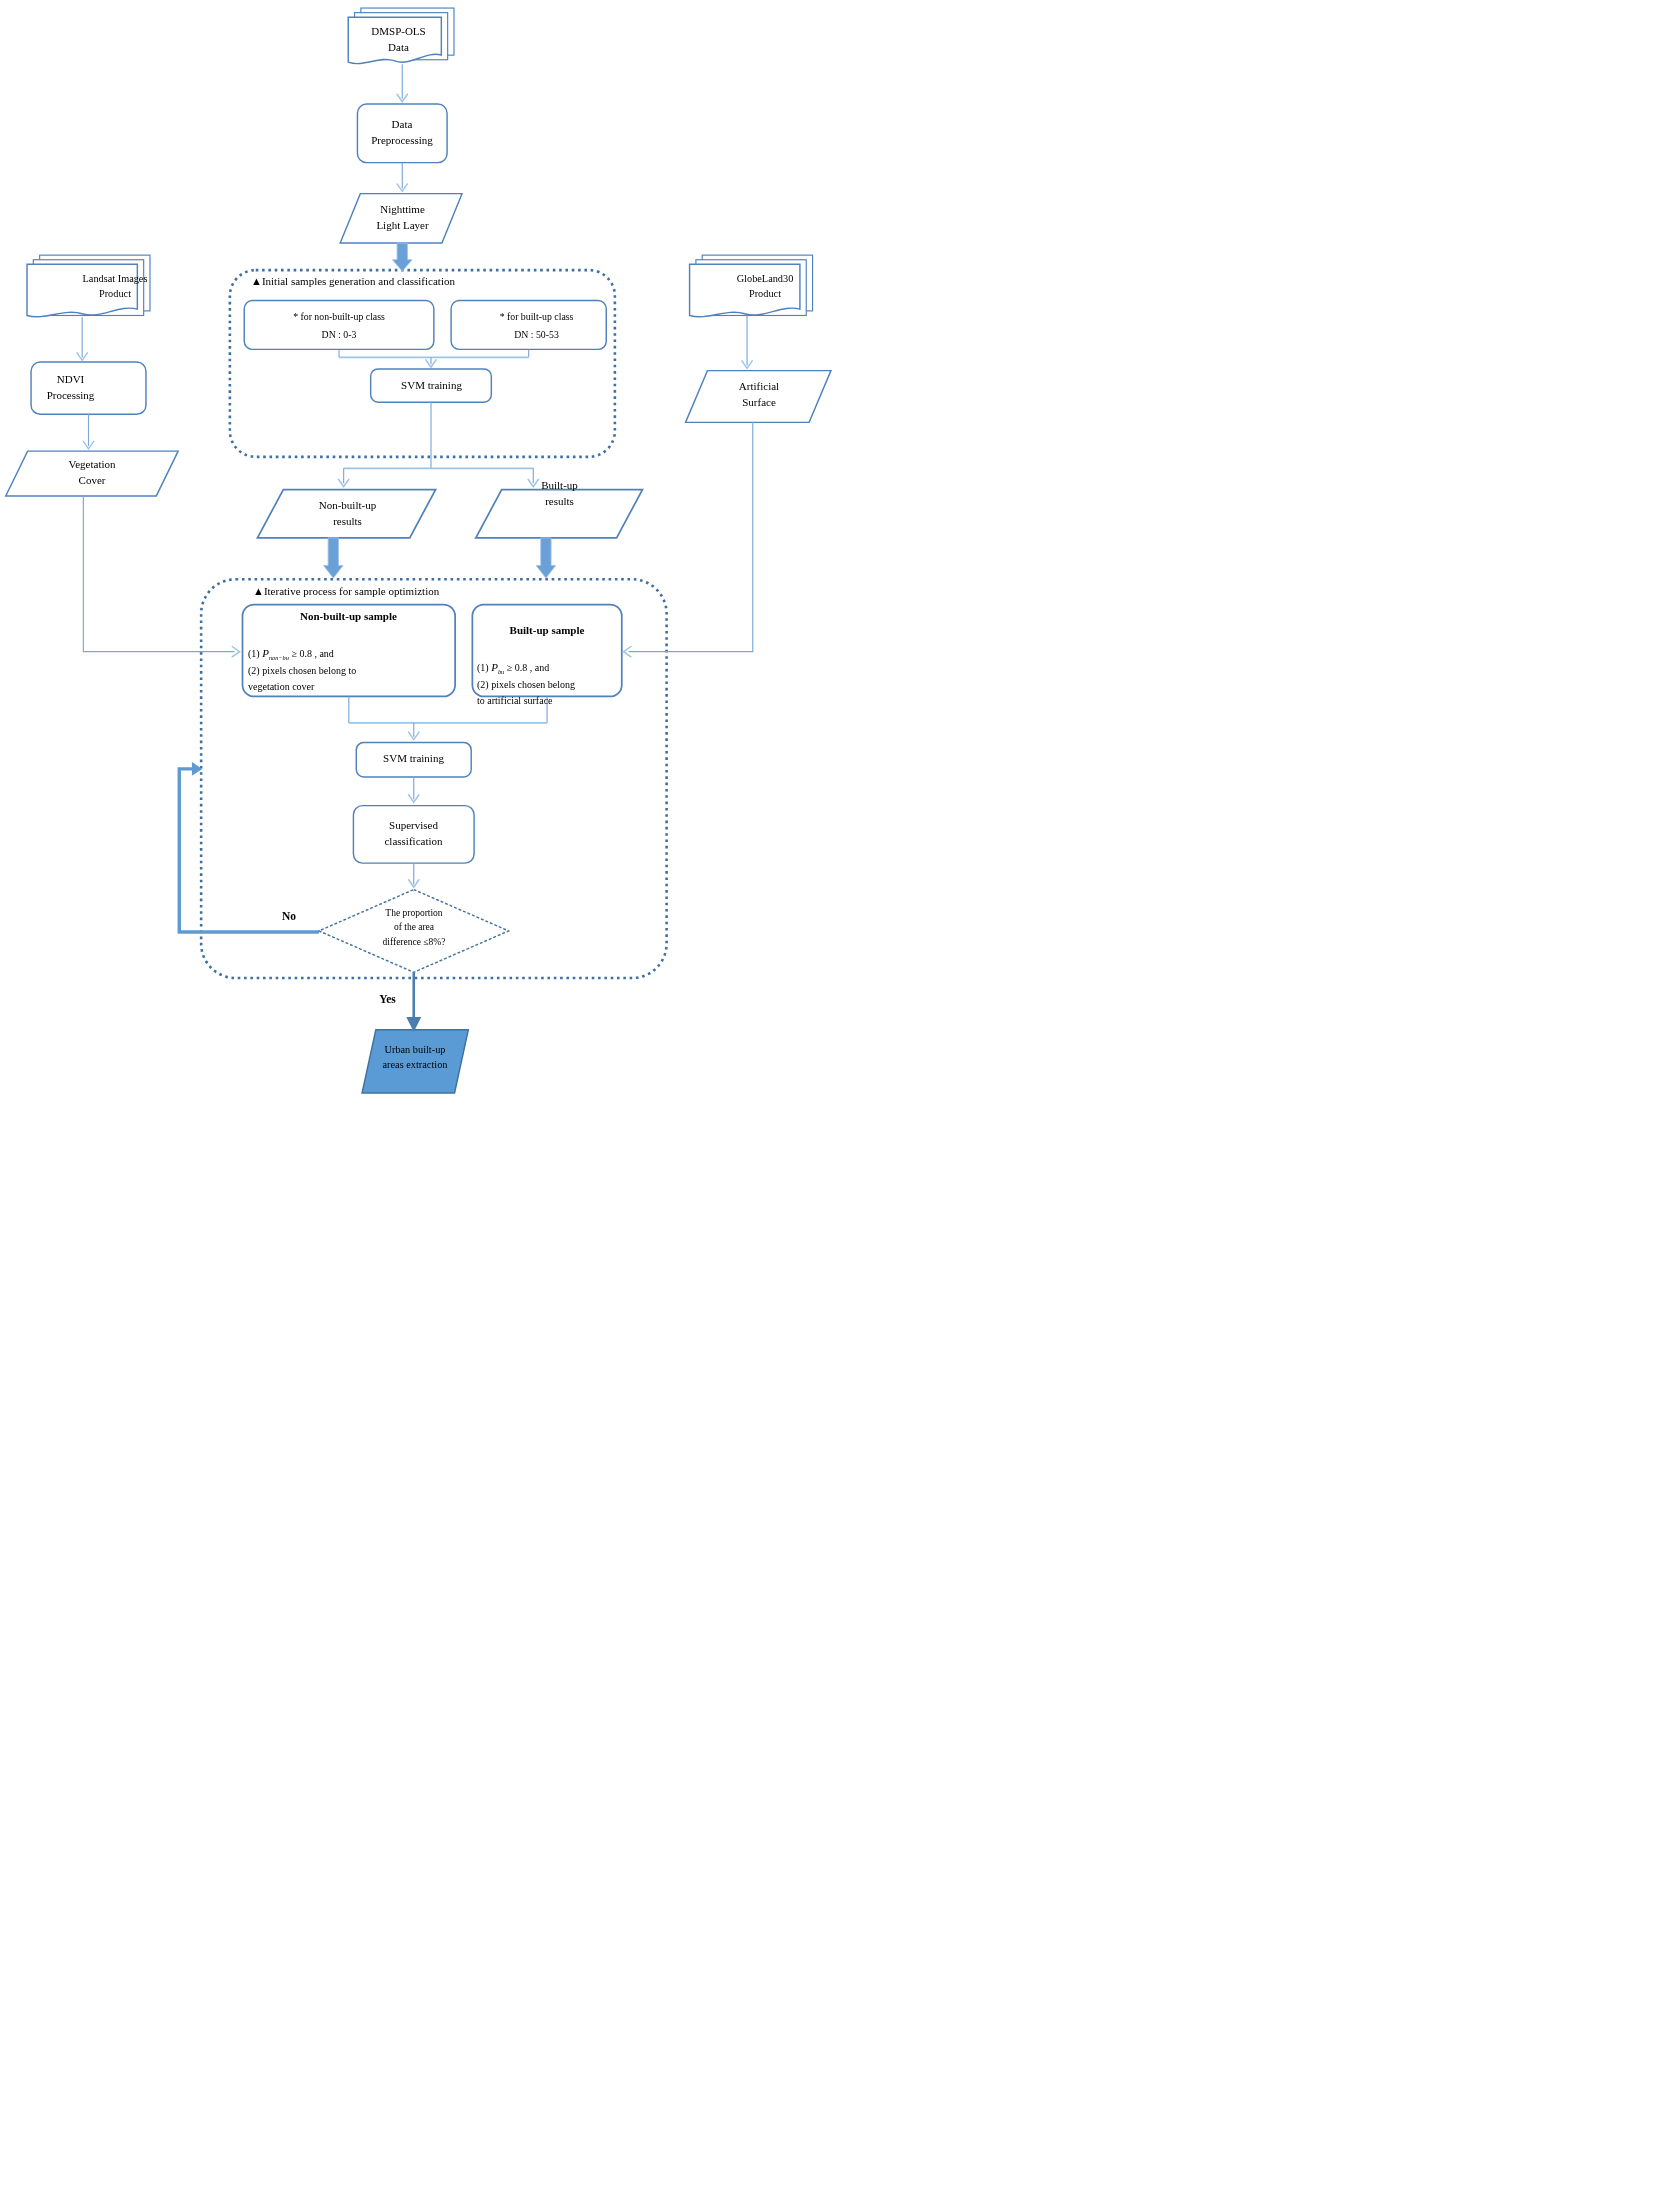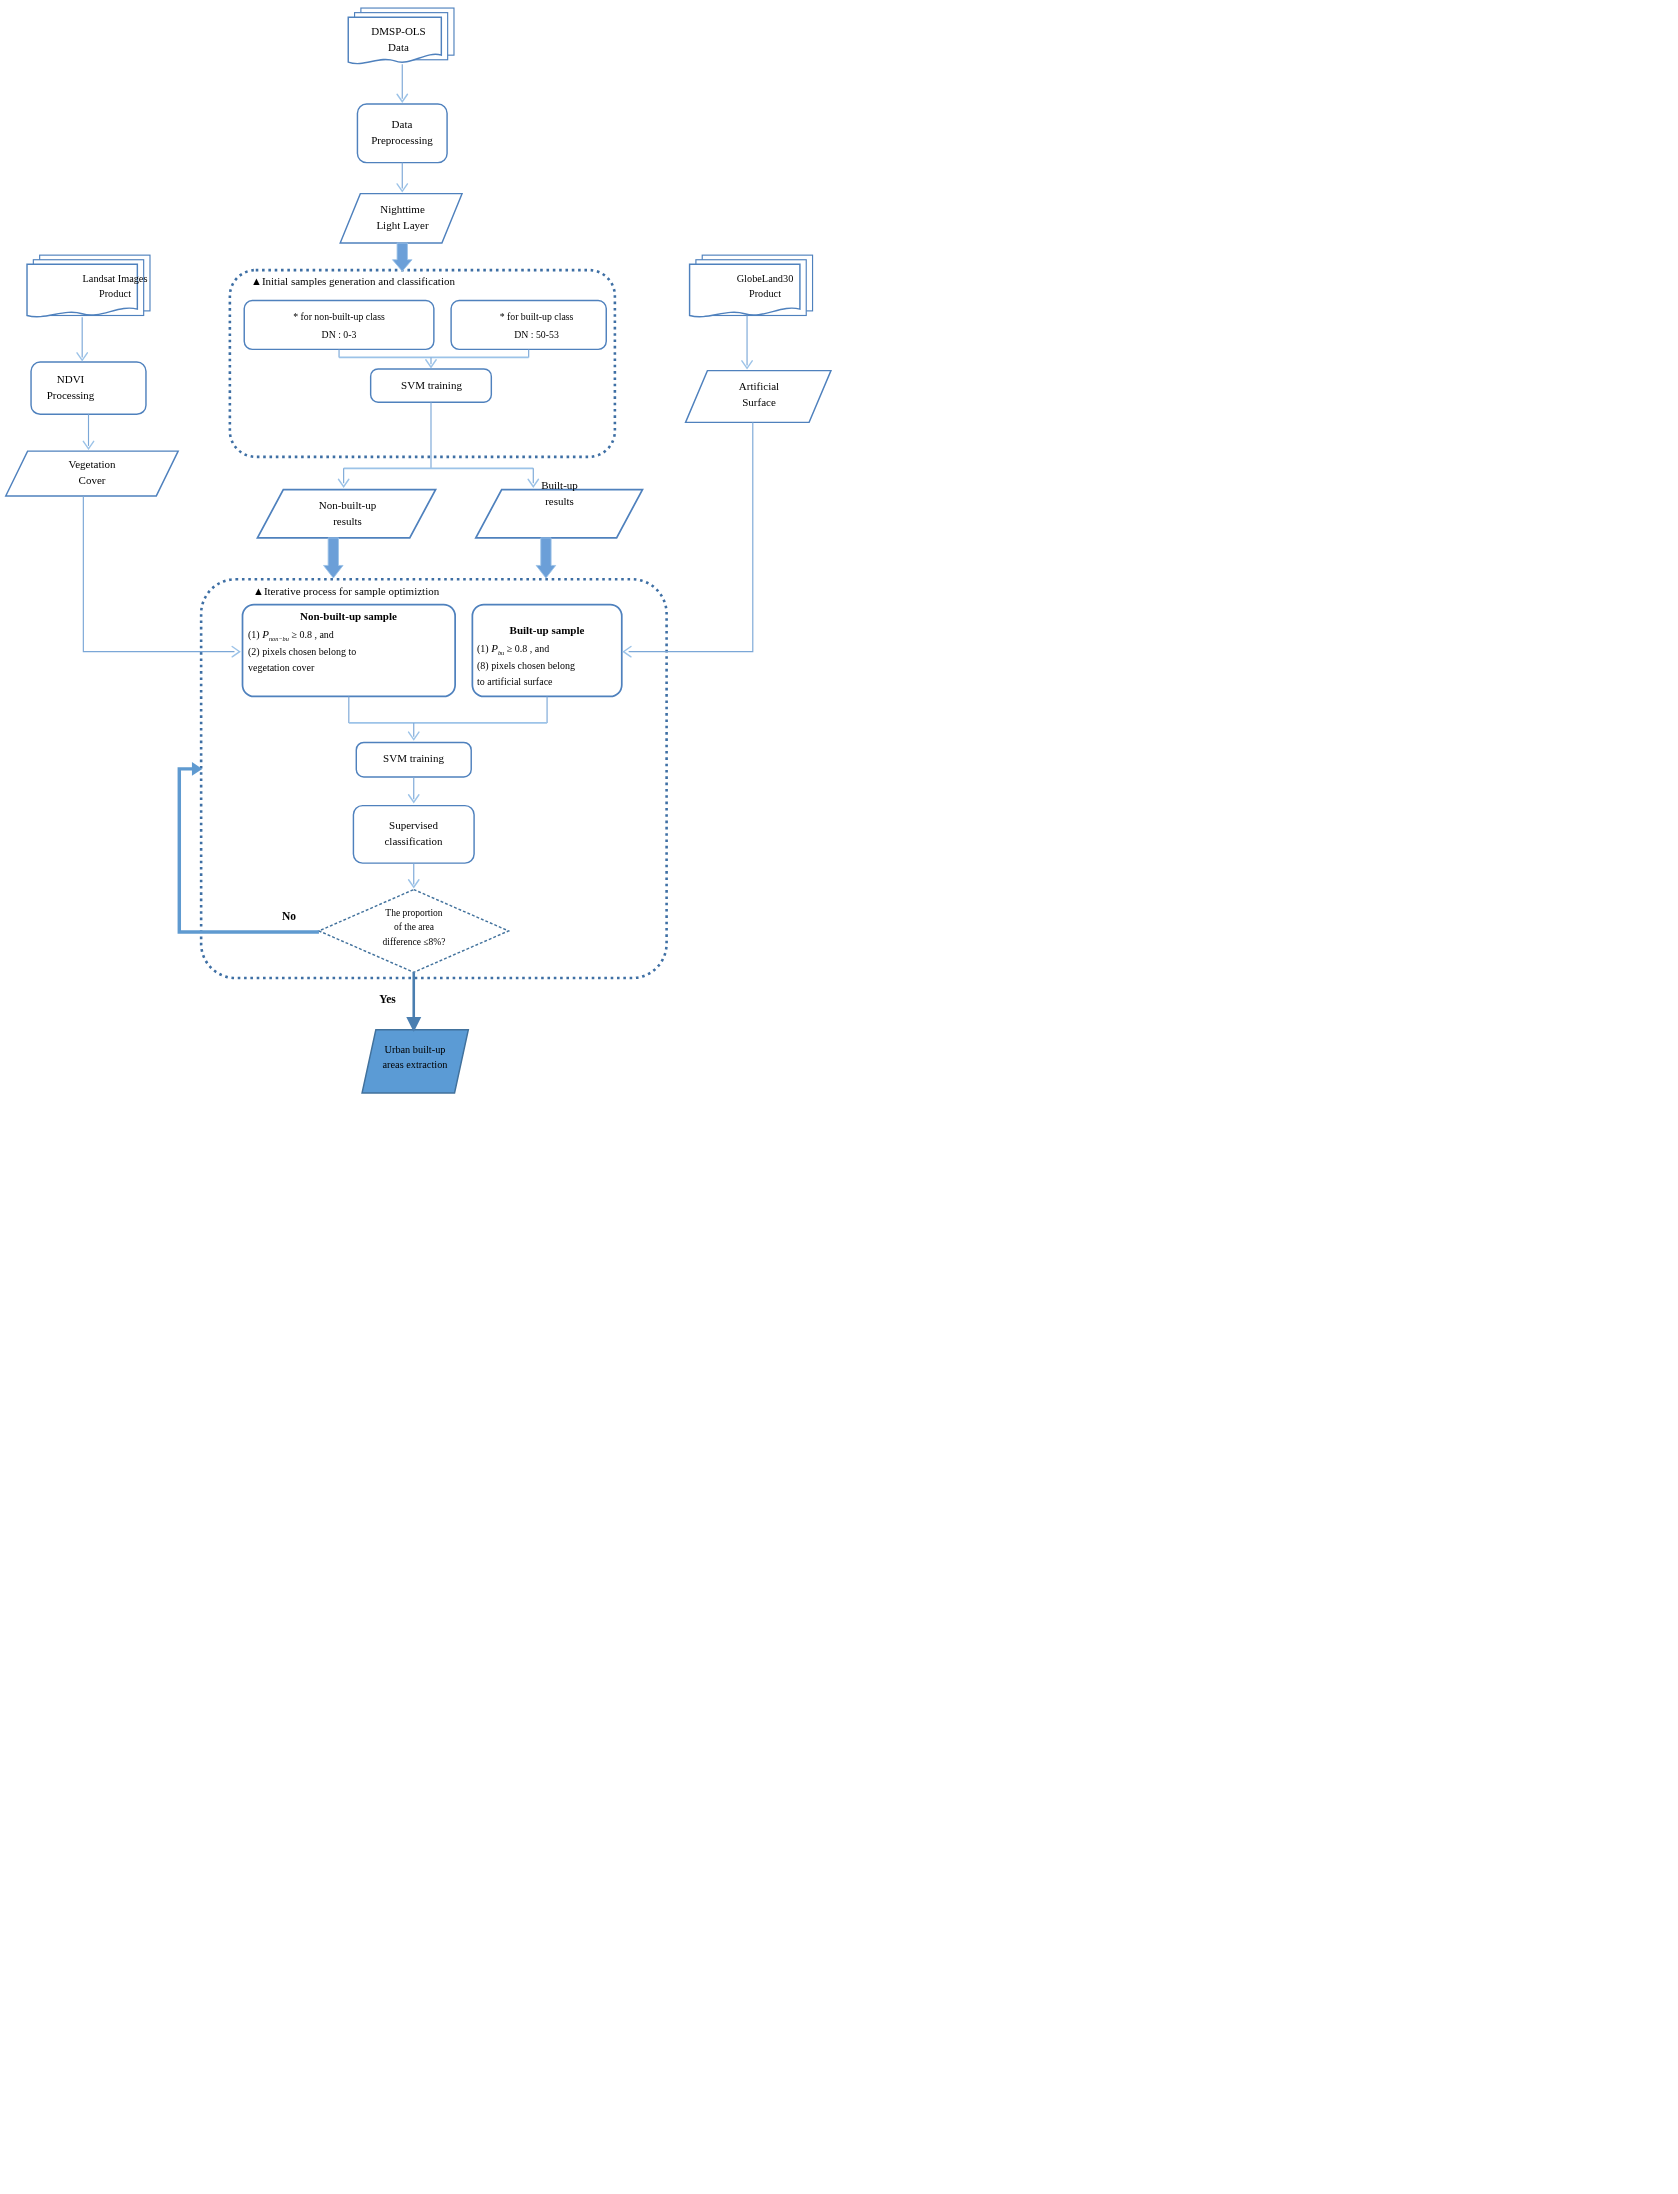--- a/index.html
+++ b/index.html
@@ -23,21 +23,21 @@
   .loop{stroke:var(--loop-arrow);stroke-width:6;fill:none;}
   .loophead{fill:var(--loop-arrow);}
   .yesline{stroke:var(--yes-arrow);stroke-width:4.5;fill:none;}
   .yeshead{fill:var(--yes-arrow);}
   .outshape{fill:var(--output-fill);stroke:var(--accent-dark);stroke-width:2.5;}
   .lbl{position:absolute;text-align:center;line-height:1.45;font-size:11px;}
   .lbl .ln{display:block;}
   .f18{font-size:10.3px;} .f17{font-size:9.8px;line-height:1.85;} .f16{font-size:9.5px;line-height:1.42;}
   .title{white-space:nowrap;text-align:left;font-size:11px;}
   .samplebox{text-align:left;}
-  .samplebox .sb-title{display:block;font-weight:bold;text-align:center;font-size:11px;margin-bottom:1px;}
+  .samplebox .sb-title{display:block;font-weight:bold;text-align:center;font-size:11px;margin-bottom:20px;}
   .samplebox .cond{display:block;font-size:10px;line-height:1.6;}
   .samplebox sub{font-size:6.3px;font-style:italic;}
   .samplebox .pvar{font-style:italic;font-size:11px;}
   .decision-lbl{line-height:1.5;}
   .tag{font-weight:bold;font-size:11.5px;}
 </style>
 </head>
 <body>
 
 <div id="canvas">
@@ -217,21 +217,21 @@
   </div>
   <div class="lbl samplebox" style="left:248px;top:609px;width:201px;">
     <span class="sb-title">Non-built-up sample</span>
     <span class="cond"><span>(1) </span><span class="pvar">P</span><sub>non−bu</sub><span> ≥ 0.8 , and</span></span>
     <span class="cond">(2) pixels chosen belong to</span>
     <span class="cond">vegetation cover</span>
   </div>
   <div class="lbl samplebox" style="left:477px;top:623px;width:140px;">
     <span class="sb-title">Built-up sample</span>
     <span class="cond"><span>(1) </span><span class="pvar">P</span><sub>bu</sub><span> ≥ 0.8 , and</span></span>
-    <span class="cond">(8) pixels chosen belong</span>
+    <span class="cond">(2) pixels chosen belong</span>
     <span class="cond">to artificial surface</span>
   </div>
   <div class="lbl" style="left:356px;top:751px;width:115px;">
     <span>SVM training</span>
   </div>
   <div class="lbl" style="left:353px;top:818px;width:121px;">
     <span class="ln">Supervised</span>
     <span class="ln">classification</span>
   </div>
   <div class="lbl f16 decision-lbl" style="left:342px;top:906px;width:144px;">

